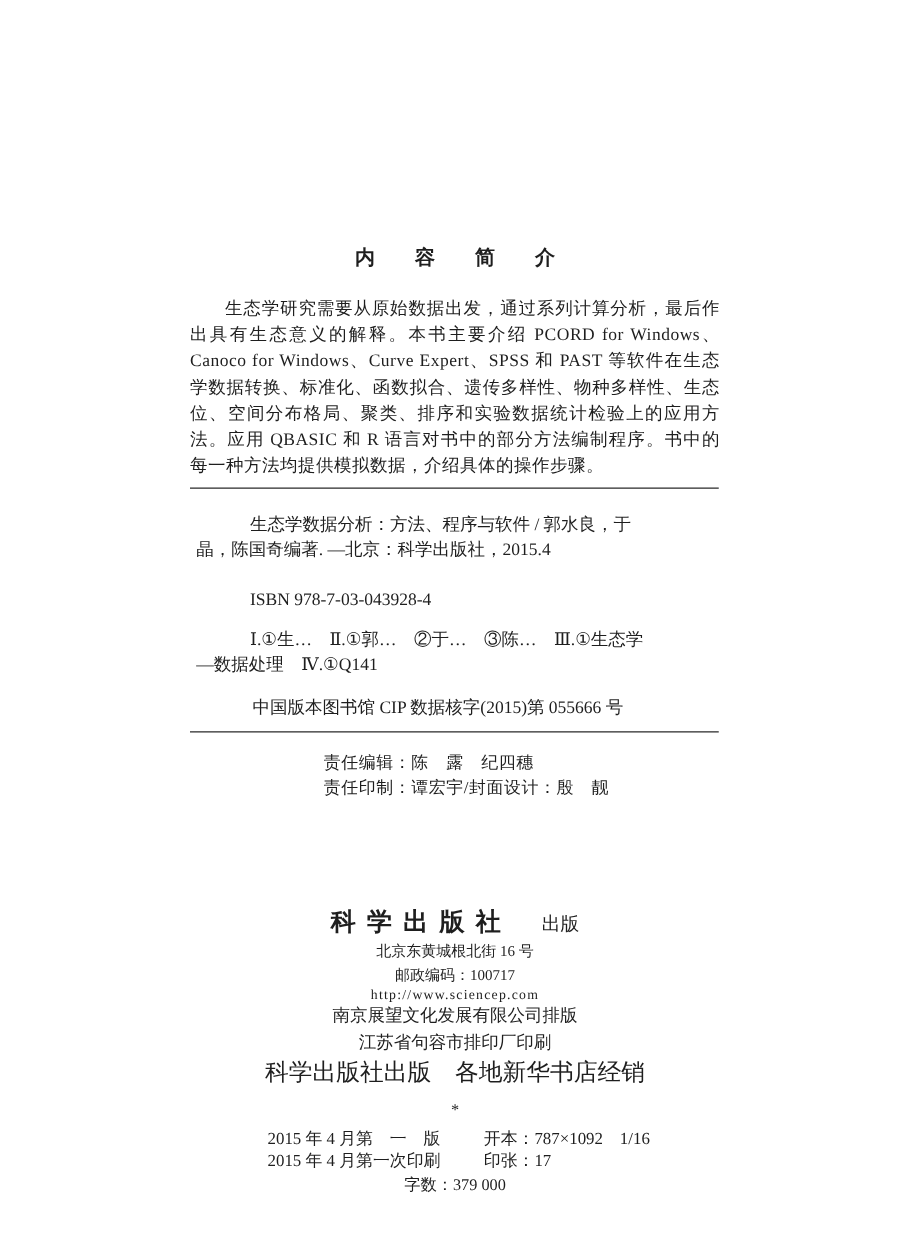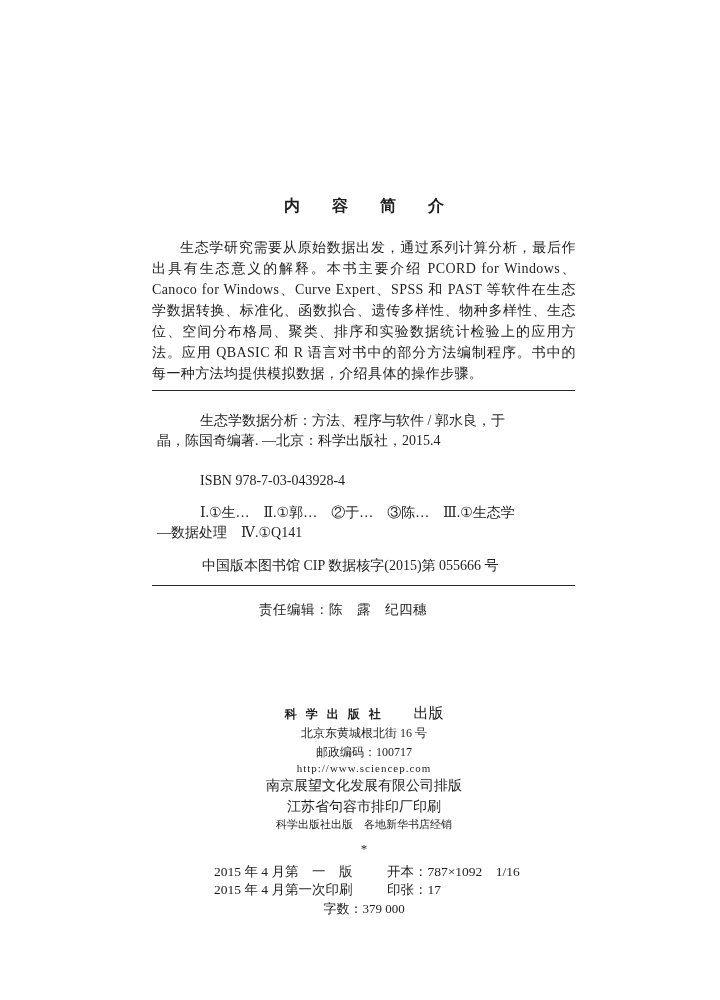--- a/index.html
+++ b/index.html
@@ -75,29 +75,29 @@
     letter-spacing: 0.5px;
   }
   
   .publisher {
     margin-top: 84px;
     text-align: center;
   }
   .pub-name-line { font-size: 15px; }
   .pub-name {
     font-weight: bold;
-    font-size: 12px;
+    font-size: 20px;
     letter-spacing: 9px;
     font-family: "DejaVu Serif", serif;
   }
   .pub-suffix { font-size: 15px; margin-left: 20px; }
   .pub-small { font-size: 12px; line-height: 15.5px; margin-top: 3px; }
   .pub-url   { font-size: 11px; margin-top: 2px; letter-spacing: 1px; }
   .pub-mid   { font-size: 14px; line-height: 17.5px; margin-top: 3px; }
-  .pub-dist  { font-size: 11px; margin-top: 2px; }
+  .pub-dist  { font-size: 19px; margin-top: 2px; }
   .star {
     text-align: center;
     font-size: 13px;
     margin-top: 9px;
   }
   
   .edition {
     margin-top: 6px;
     font-size: 13.5px;
     line-height: 18px;
@@ -131,20 +131,21 @@
       <div class="cip-line indented">ISBN 978-7-03-043928-4</div>
       <div class="cip-line indented spaced">Ⅰ.①生…　Ⅱ.①郭…　②于…　③陈…　Ⅲ.①生态学</div>
       <div class="cip-line hanging">—数据处理　Ⅳ.①Q141</div>
     </div>
 
     <div class="cip-record">中国版本图书馆 CIP 数据核字(2015)第 055666 号</div>
     <hr class="rule rule2">
 
     <div class="credits">
       <div>责任编辑：陈　露　纪四穗</div>
+      <div>责任印制：谭宏宇/封面设计：殷　靓</div>
     </div>
 
     <div class="publisher">
       <div class="pub-name-line">
         <span class="pub-name">科学出版社</span>
         <span class="pub-suffix">出版</span>
       </div>
       <div class="pub-small">北京东黄城根北街 16 号</div>
       <div class="pub-small">邮政编码：100717</div>
       <div class="pub-url">http://www.sciencep.com</div>

